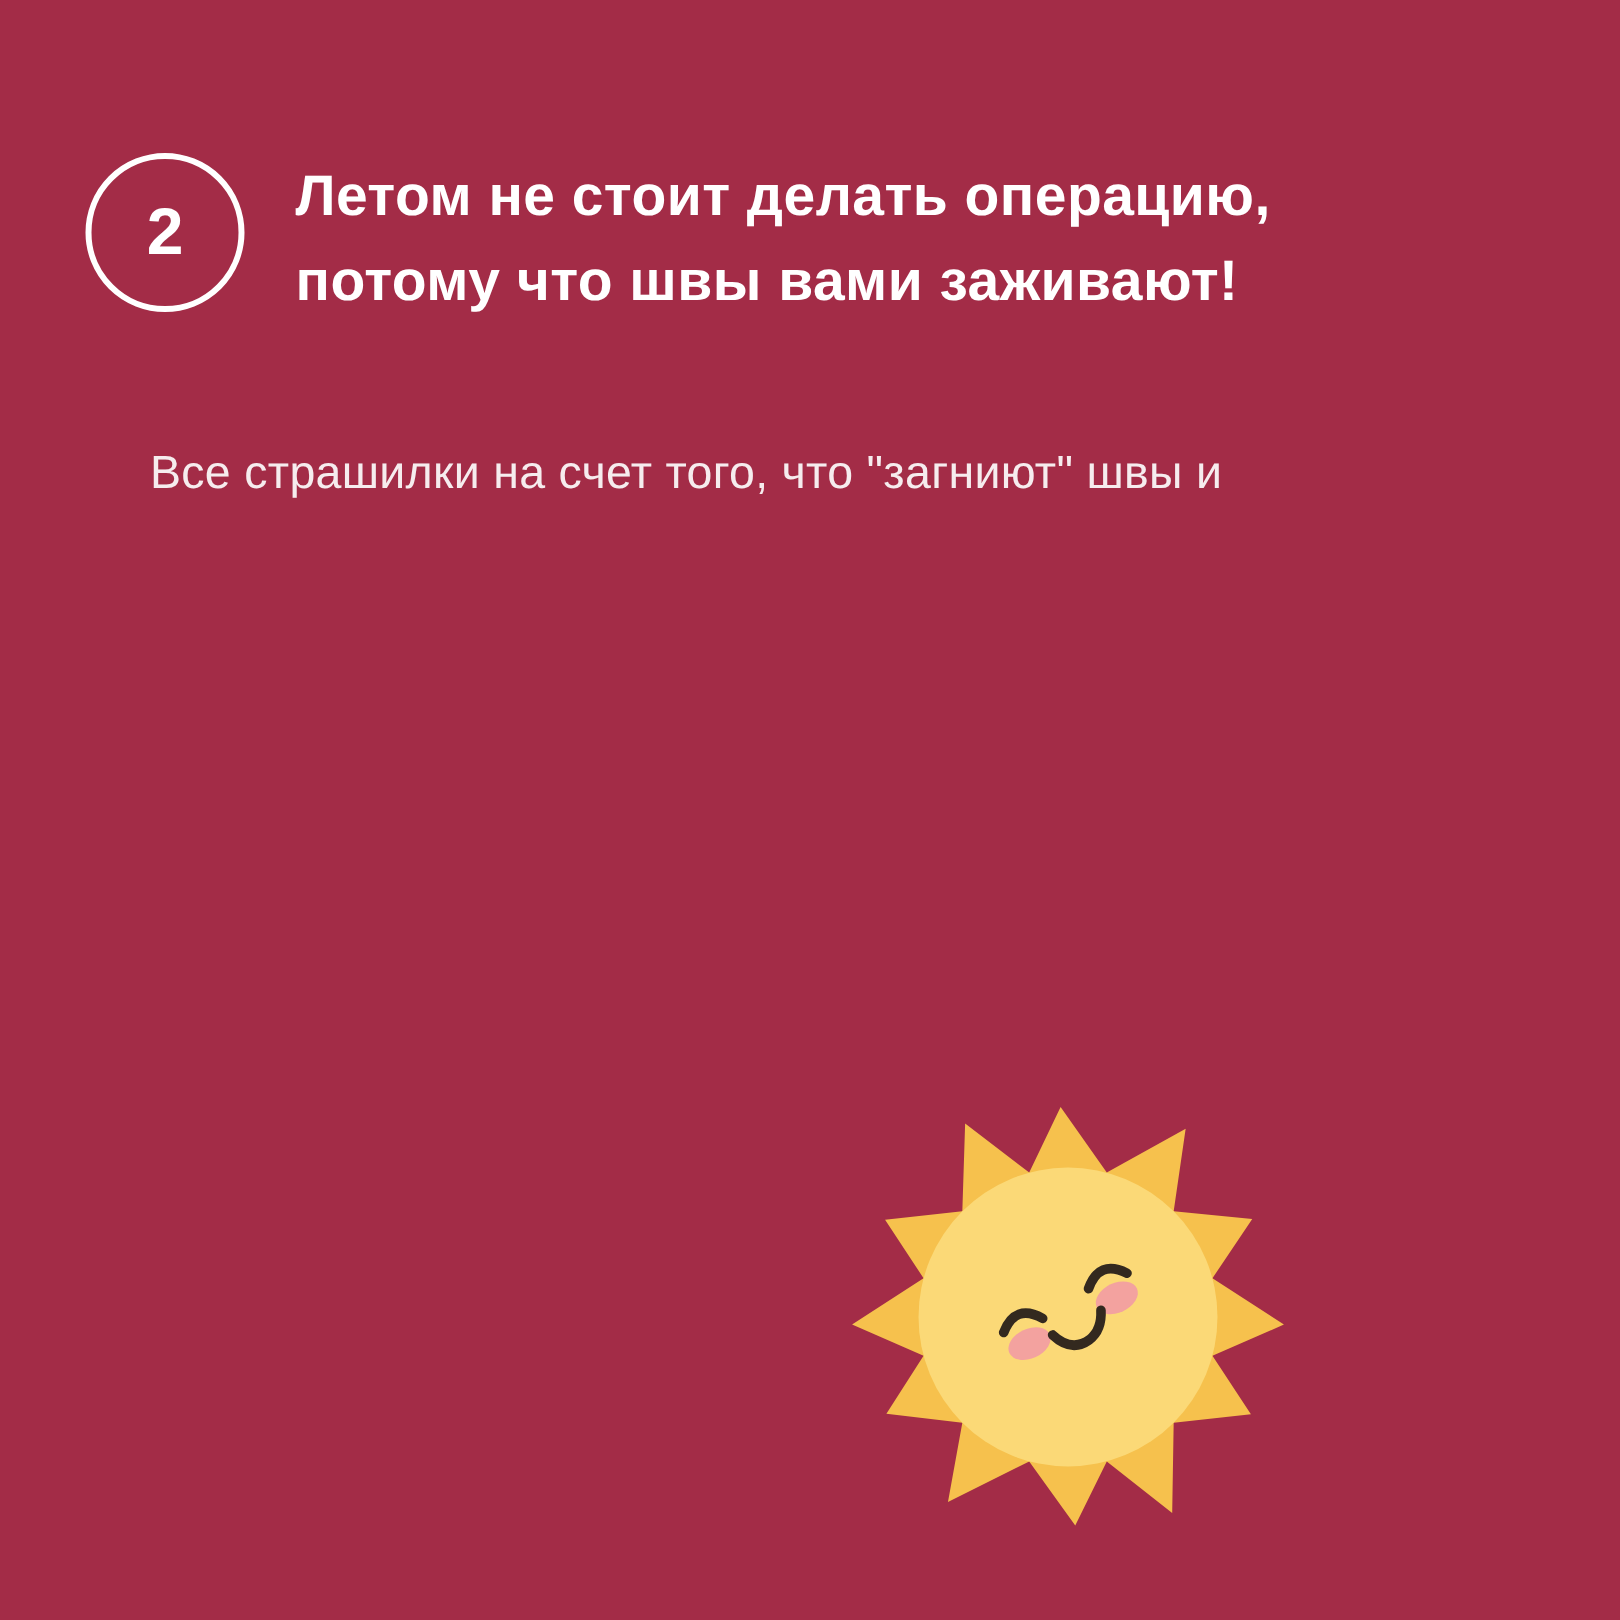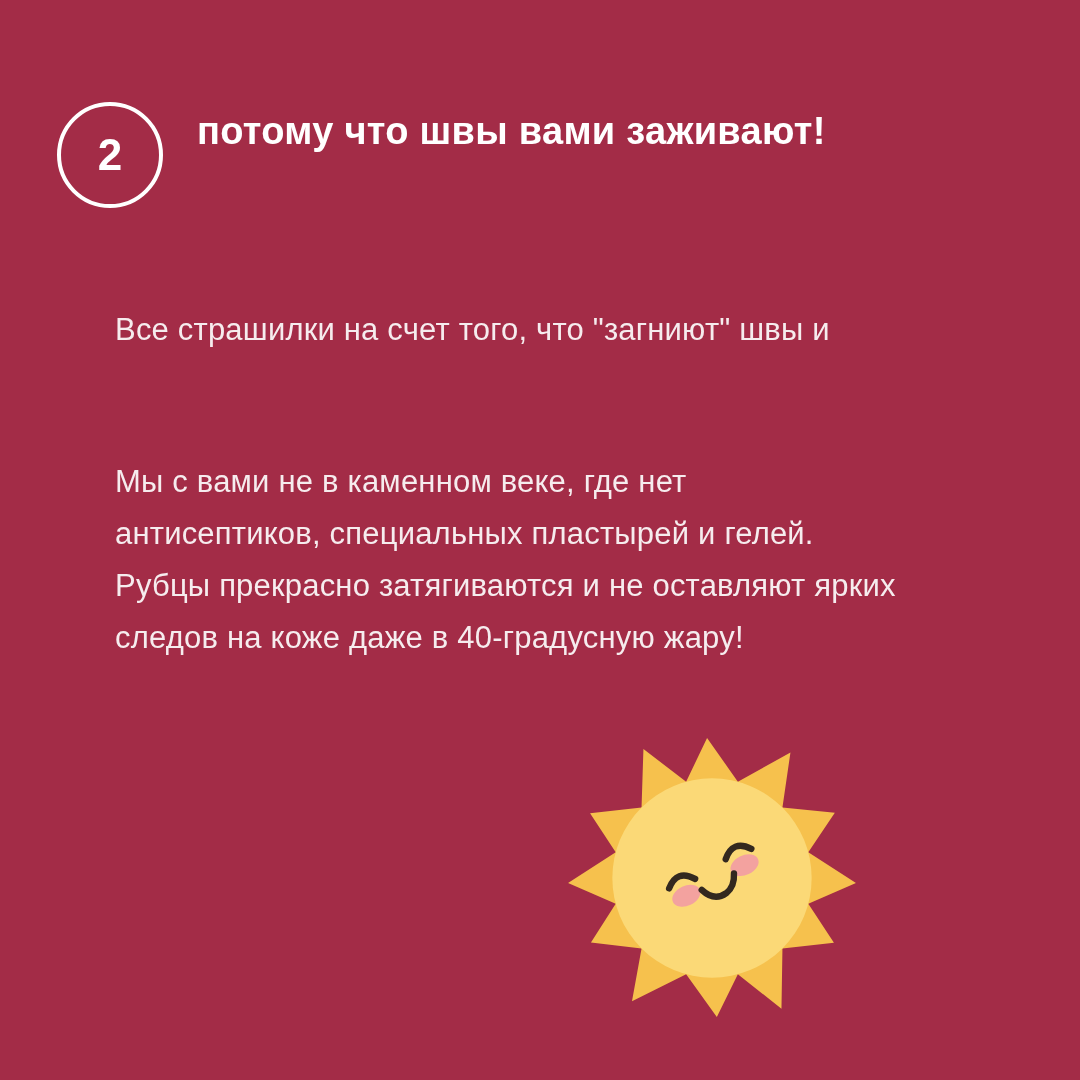--- a/index.html
+++ b/index.html
@@ -38,21 +38,21 @@
     margin: 0;
     color: #ffffff;
     font-size: 38px;
     font-weight: 700;
     line-height: 57px;
     letter-spacing: 0.3px;
   }
   .para {
     position: absolute;
     left: 100px;
-    margin: 15px;
+    margin: 0;
     color: #F6ECEE;
     font-size: 31px;
     font-weight: 400;
     line-height: 52px;
     letter-spacing: 0.2px;
   }
   .para-1 { top: 289px; }
   .para-2 { top: 441px; }
   .sun-wrap {
     position: absolute;
@@ -66,33 +66,28 @@
 </head>
 <body>
 
 <div class="canvas">
 
   <div class="badge">
     <span>2</span>
   </div>
 
   <h1 class="title">
+    <span class="line">Летом не стоит делать операцию,</span>
     <span class="line">потому что швы вами заживают!</span>
   </h1>
 
   <p class="para para-1">
     <span class="line">Все страшилки на счет того, что "загниют" швы и</span>
   </p>
 
-  <p class="para para-2">
-    <span class="line">Мы с вами не в каменном веке, где нет</span>
-    <span class="line">антисептиков, специальных пластырей и гелей.</span>
-    <span class="line">Рубцы прекрасно затягиваются и не оставляют ярких</span>
-    <span class="line">следов на коже даже в 40-градусную жару!</span>
-  </p>
 
   <div class="sun-wrap">
     <svg width="296" height="296" viewBox="0 0 300 300" xmlns="http://www.w3.org/2000/svg">
 
       <path fill="#F6C14D" d="M247.6 176.2 L273.6 215.7 L221.4 221.4 L220.4 282.4 L176.2 247.6 L154.9 290.9 L123.8 247.6 L68.9 275.0 L78.6 221.4 L27.3 215.3 L52.4 176.2 L4.1 155.1 L52.4 123.8 L26.4 84.3 L78.6 78.6 L80.5 19.3 L123.8 52.4 L145.0 8.1 L176.2 52.4 L229.5 22.8 L221.4 78.6 L274.5 83.8 L247.6 123.8 L295.9 155.1 Z"></path>
 
       <circle cx="150" cy="150" r="101" fill="#FBD977"></circle>
 
       <ellipse cx="124" cy="168" rx="15" ry="10" fill="#F3A29F" transform="rotate(-25 124 168)"></ellipse>
       <ellipse cx="183" cy="137" rx="15" ry="10" fill="#F3A29F" transform="rotate(-25 183 137)"></ellipse>

